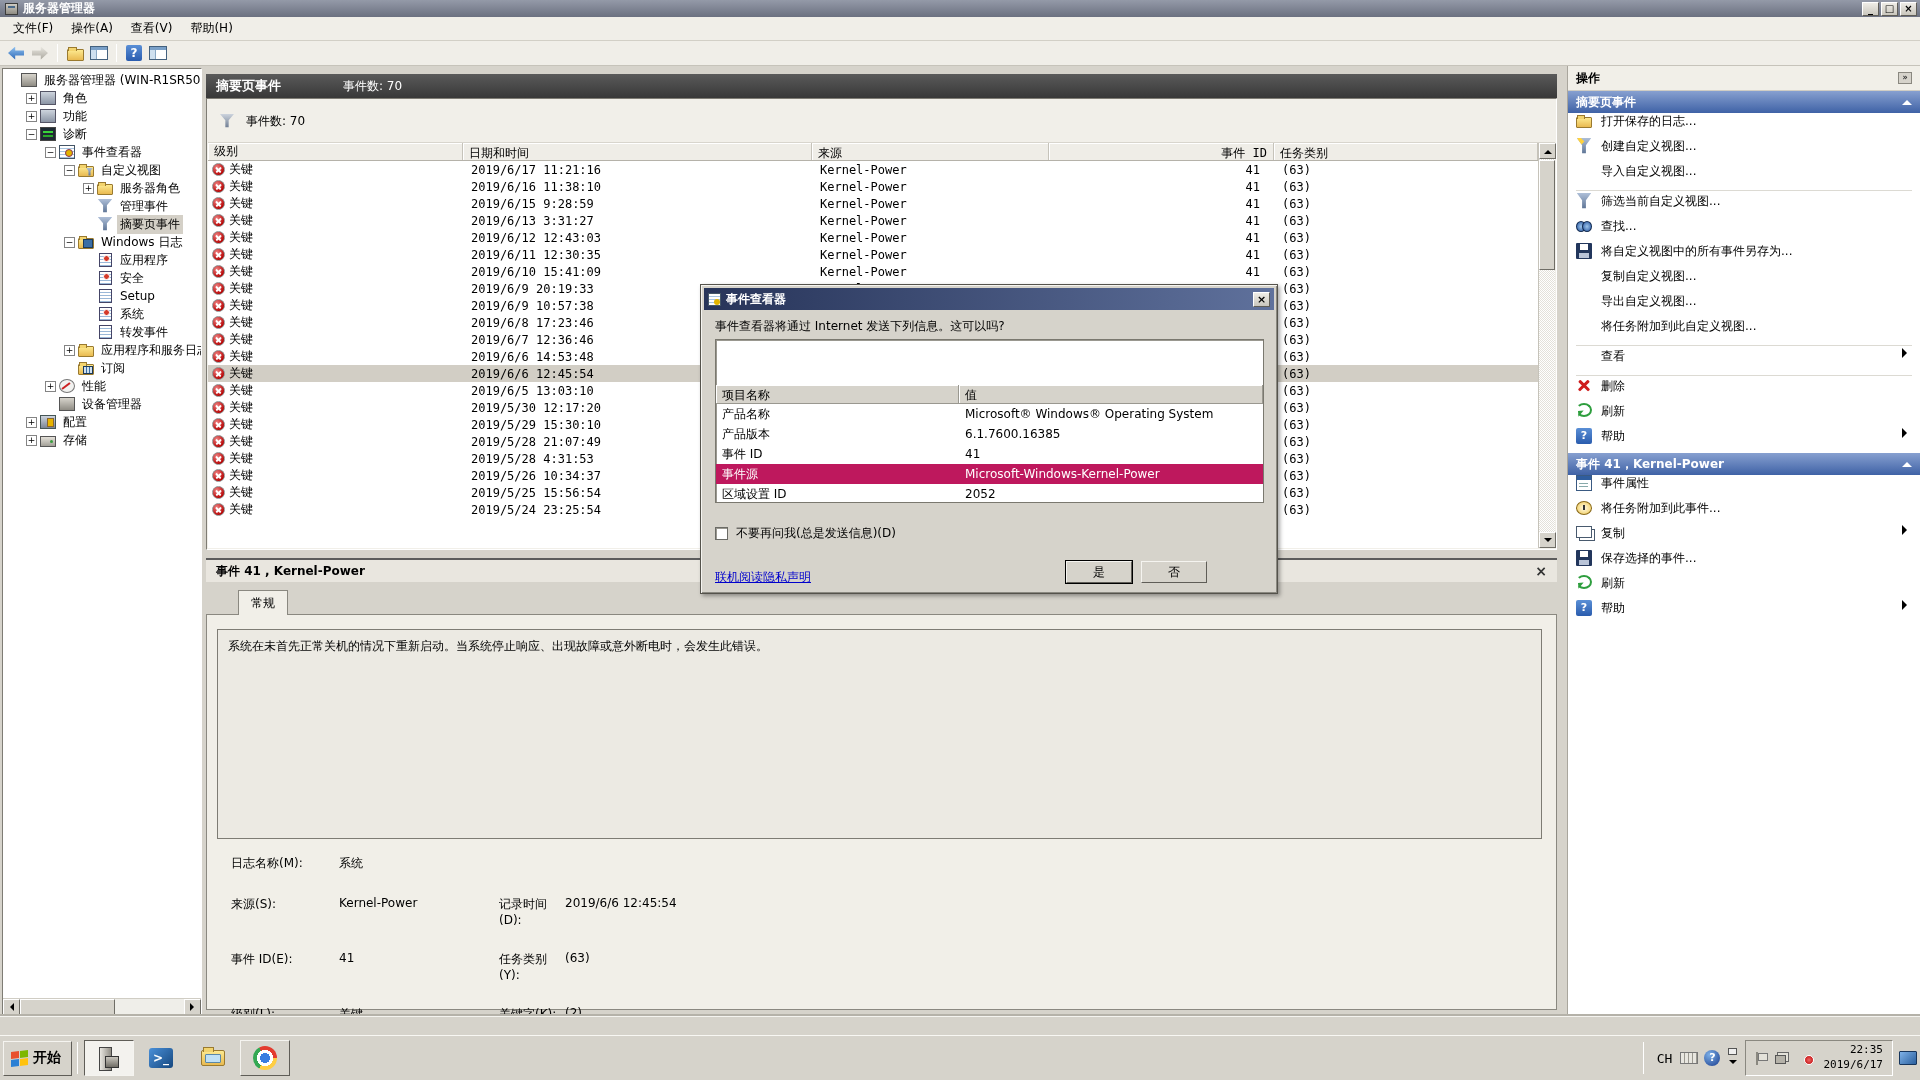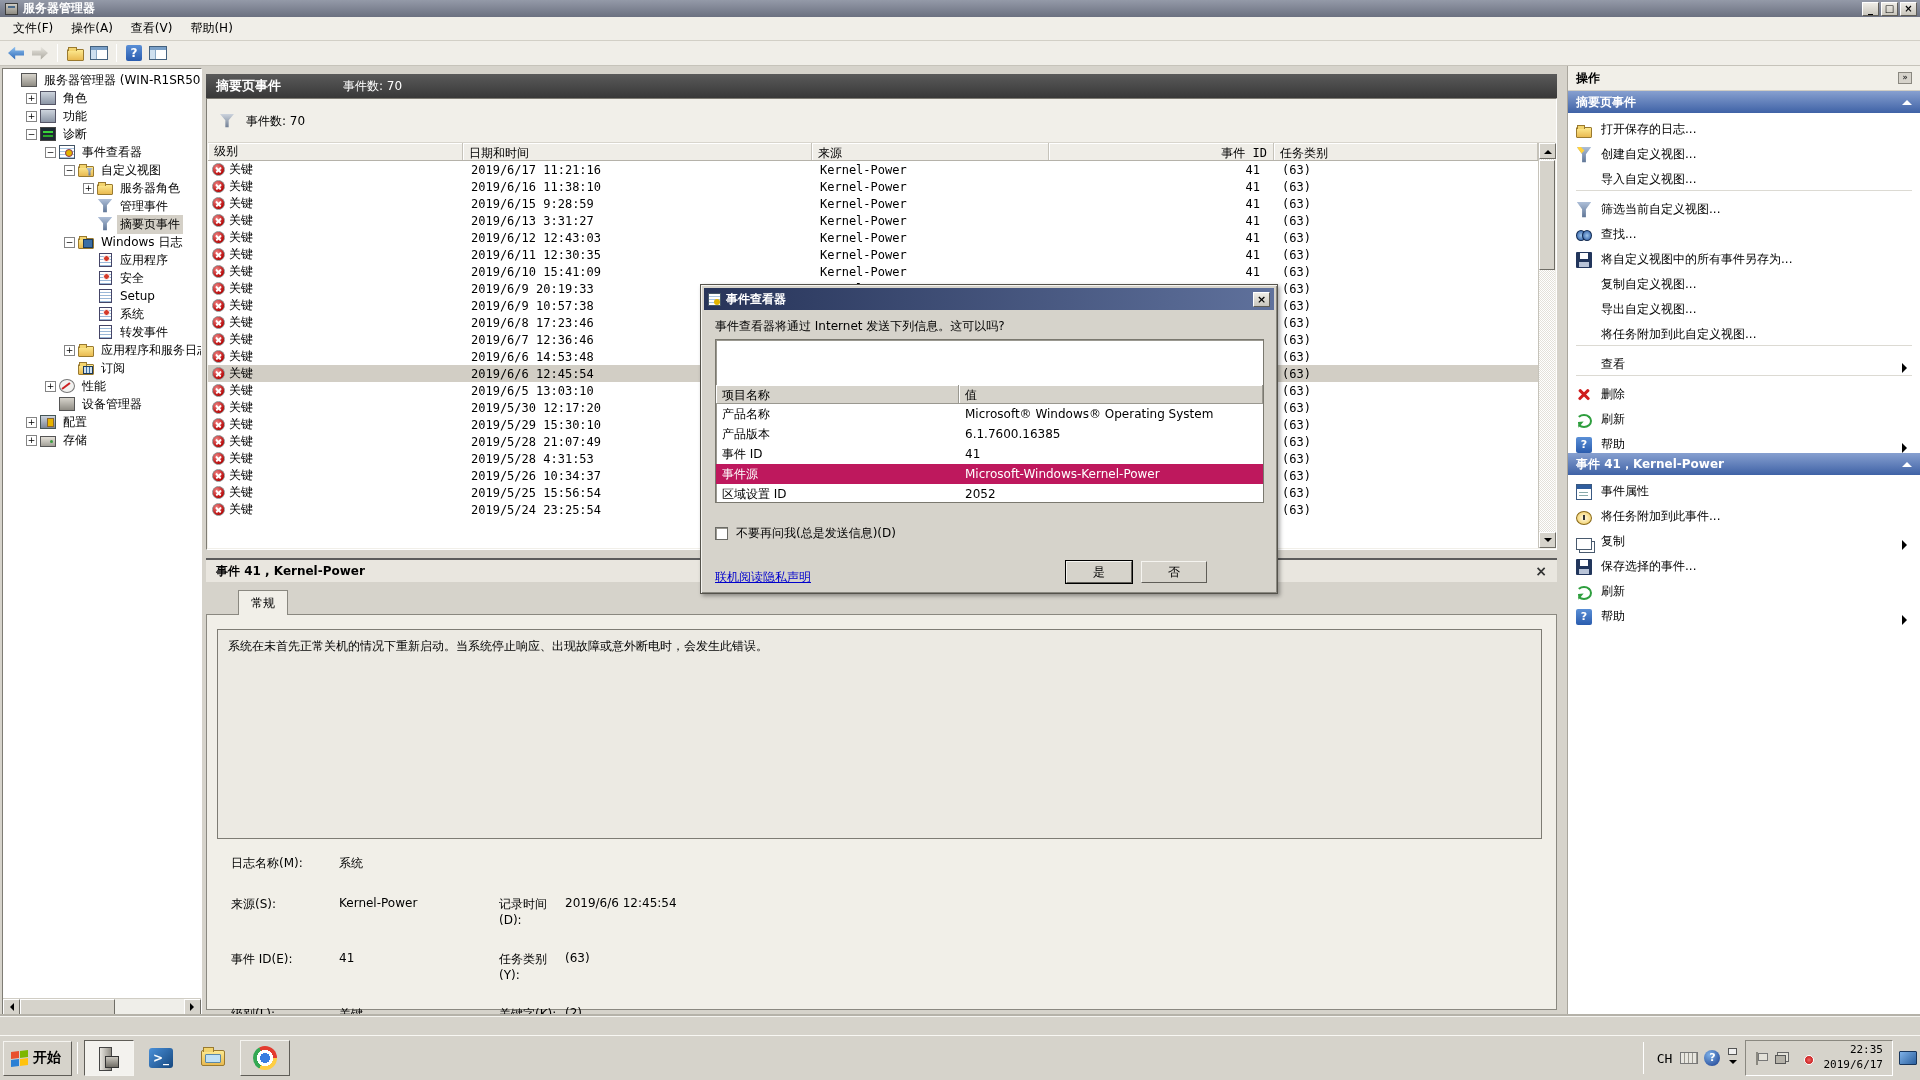--- a/index.html
+++ b/index.html
@@ -103,21 +103,21 @@
 .fields{position:absolute;left:24px;top:240px;right:14px;display:grid;grid-template-columns:108px 160px 66px auto;row-gap:24px;align-content:start;}
 .fl{color:#000;} .fv{white-space:nowrap;}
 a.link{color:#0000cc;text-decoration:underline;}
 
 
 #actions{position:absolute;left:1567px;top:66px;right:0;bottom:64px;background:#fff;border-left:1px solid #a9a69d;overflow:hidden;}
 .act-title{height:25px;display:flex;align-items:center;padding:0 8px;font-weight:bold;background:#f1efe8;border-bottom:1px solid #d0cdc4;}
 .act-title .act-exp{margin-left:auto;width:14px;height:12px;background:#d6d3cb;border:1px solid #8a8880;font-size:8px;line-height:10px;text-align:center;color:#333;}
 .sec-hdr{height:22px;background:linear-gradient(180deg,#87a0d0,#3f62a6);color:#fff;font-weight:bold;display:flex;align-items:center;padding:0 8px;font-size:12px;}
 .sec-hdr .carat{margin-left:auto;width:0;height:0;border:5px solid transparent;border-bottom-color:#fff;margin-bottom:4px;}
-.act-item{display:flex;align-items:flex-end;min-height:25px;padding:0 8px;gap:9px;}
+.act-item{display:flex;align-items:flex-start;min-height:25px;padding:0 8px;gap:9px;}
 .act-item .lbl{white-space:nowrap;overflow:hidden;}
 .act-item .sub{margin-left:auto;width:0;height:0;border:5px solid transparent;border-left-color:#000;}
 .act-div{height:1px;background:#dcdad3;margin:2px 8px;}
 .ai{width:16px;height:16px;flex:0 0 16px;position:relative;}
 .ai-none{visibility:hidden;}
 .ai-folder-open{background:linear-gradient(#fde98f,#e9ba51);border:1px solid #9a7a2f;height:11px;margin-top:4px;border-radius:1px;}
 .ai-folder-open::before{content:"";position:absolute;top:-3px;left:0;width:6px;height:3px;background:#f3d46e;border:1px solid #9a7a2f;border-bottom:none;}
 .ai-funnel,.ai-funnel-new{background:linear-gradient(#aebfd8,#5c7394);clip-path:polygon(5% 0,95% 0,62% 45%,62% 95%,38% 95%,38% 45%);}
 .ai-funnel-new::after{content:"";position:absolute;left:0;top:0;width:7px;height:7px;background:#ffd23e;transform:rotate(45deg);}
 .ai-properties{border:1px solid #3a5a82;background:#fff;}

